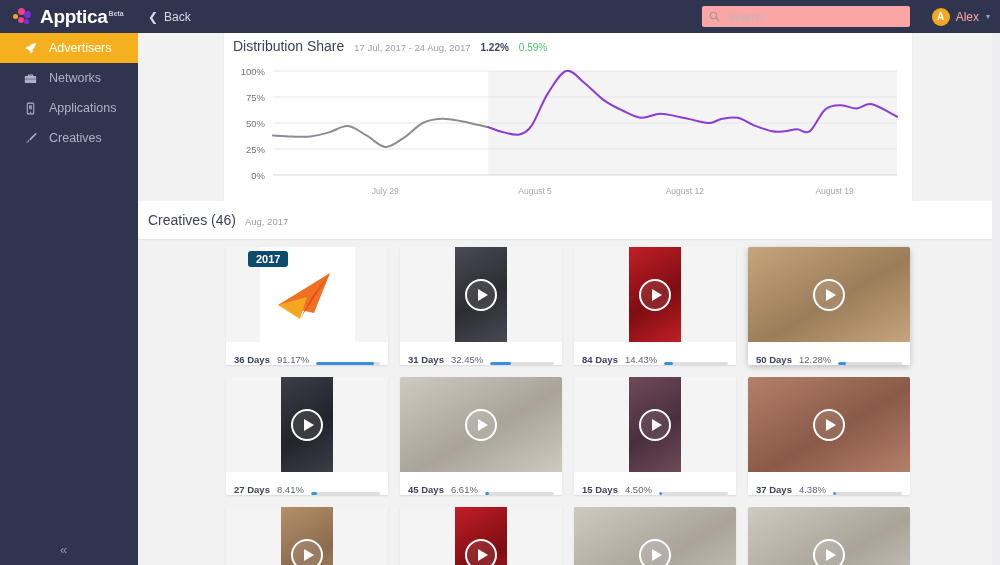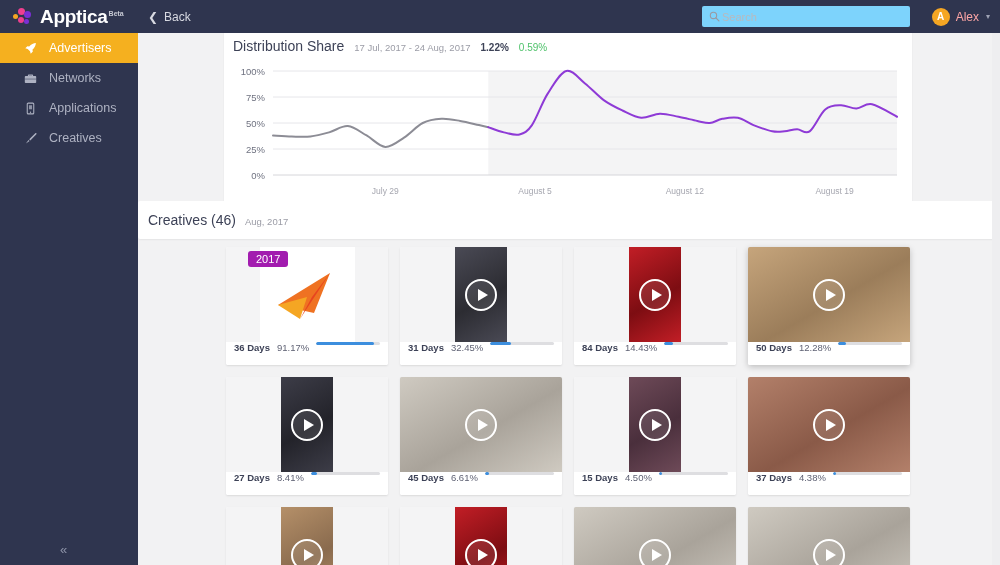--- a/index.html
+++ b/index.html
@@ -44,22 +44,22 @@
   .back-btn {
     position: absolute; left: 148px; top: 0; height: 33px;
     display: flex; align-items: center; gap: 6px;
     color: #d8dae2; font-size: 12px; cursor: pointer;
   }
   .back-btn .chev { font-size: 12px; color: #d8dae2; line-height: 1; }
 
   .search-box {
     position: absolute; right: 90px; top: 6px;
     width: 208px; height: 21px;
-    background: #7dd3fc; border-radius: 2px;
-    display: flex; align-items: center; padding: 0 7px; 
+    background: #fca5a5; border-radius: 2px;
+    display: flex; align-items: center; padding: 0 7px; gap: 6px;
   }
   .search-box svg { flex: 0 0 auto; }
   .search-box input {
     border: 0; outline: 0; width: 100%; height: 100%;
     font-family: inherit; font-size: 11px; color: #555;
     background: transparent;
   }
   .search-box input::placeholder { color: #b9b9bd; }
 
   .user-area {
@@ -183,38 +183,38 @@
   .play::after {
     content: ""; display: block;
     border-left: 10px solid #ffffff;
     border-top: 6.5px solid transparent;
     border-bottom: 6.5px solid transparent;
     margin-left: 3px;
   }
   .meta {
     position: absolute; left: 0; bottom: 0;
     width: 162px; height: 23px;
-    display: flex; align-items: flex-start;
+    display: flex; align-items: flex-end;
     padding: 0 8px; gap: 7px;
     background: #ffffff;
   }
   .days { font-size: 9.5px; font-weight: bold; color: #3d4257; white-space: nowrap; }
   .pct  { font-size: 9.5px; color: #5f6274; white-space: nowrap; }
   .bar  {
     flex: 1; height: 3px; background: #dedee1; border-radius: 2px;
     position: relative; overflow: hidden;
   }
   .bar > span {
     position: absolute; left: 0; top: 0; height: 100%;
     background: #3c8ede; border-radius: 2px; display: block;
   }
   .badge-2017 {
     position: absolute; left: 22px; top: 4px;
-    background: #a21caf; color: #ffffff;
-    font-size: 11px; font-weight: normal;
+    background: #0c4a6e; color: #ffffff;
+    font-size: 11px; font-weight: bold;
     padding: 2px 8px; border-radius: 3px; z-index: 6;
   }
 
   
   .scroll-gutter {
     position: absolute; right: 0; top: 33px;
     width: 8px; height: 532px;
     background: #eeeef0;
     z-index: 35;
   }

